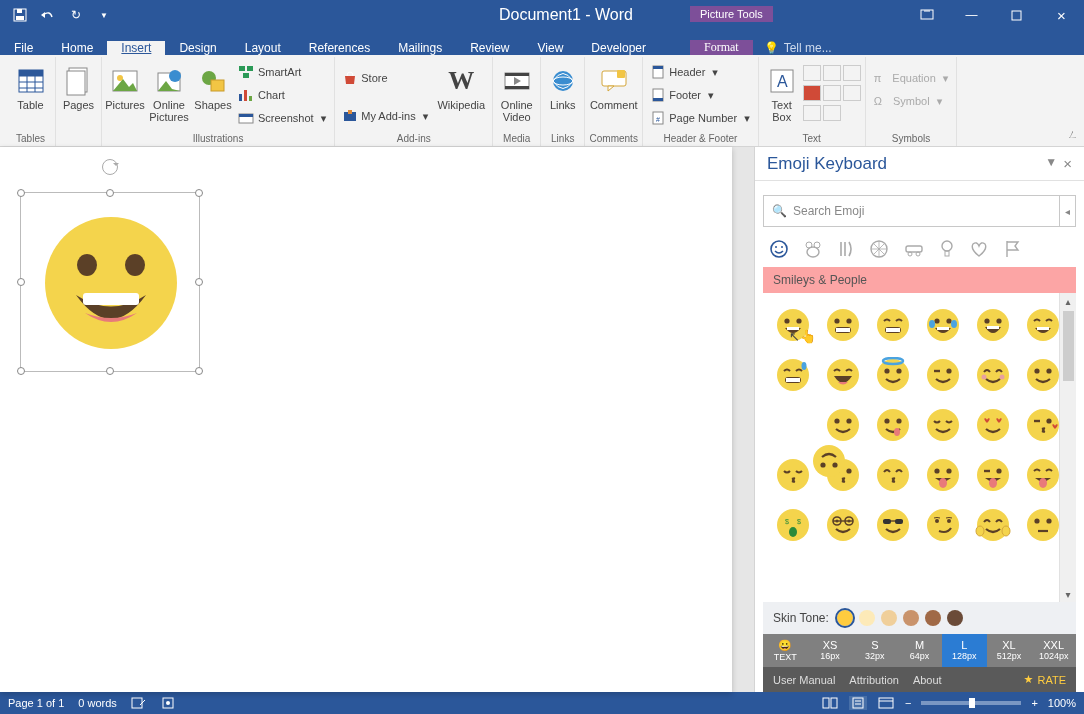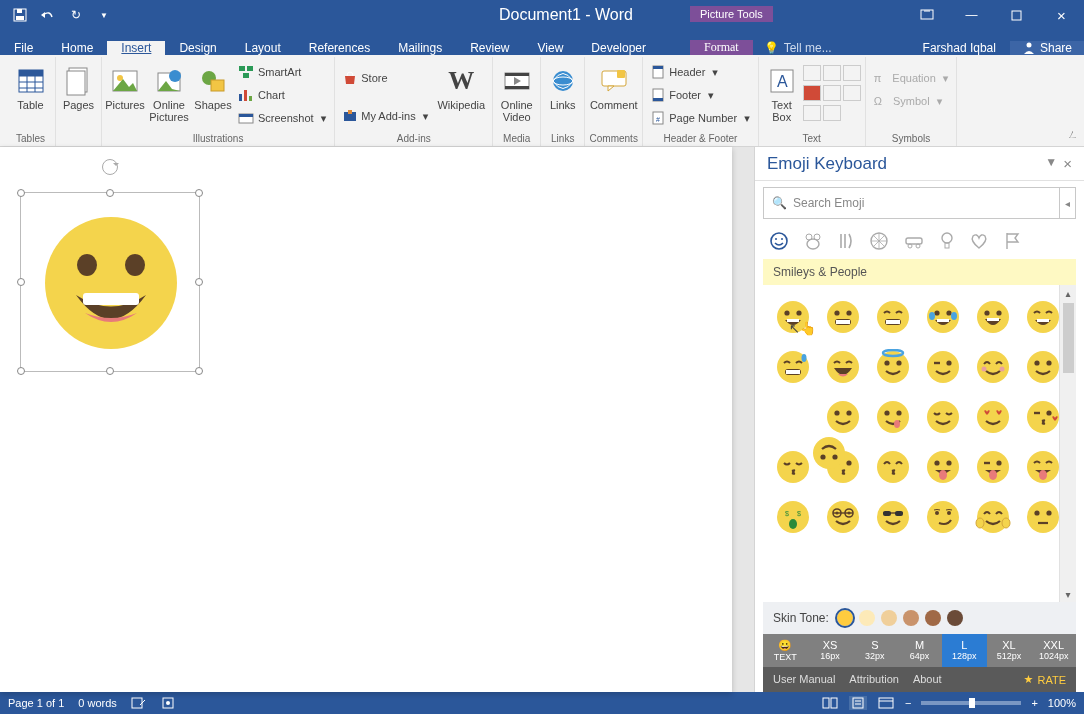--- a/index.html
+++ b/index.html
@@ -46,43 +46,43 @@
 .selection { position: absolute; left: 20px; top: 45px; width: 180px; height: 180px; border: 1px solid #bbb; }
 .selection .handle { position: absolute; width: 8px; height: 8px; background: #fff; border: 1px solid #888; border-radius: 50%; }
 .h-tl{left:-4px;top:-4px}.h-tm{left:calc(50% - 4px);top:-4px}.h-tr{right:-4px;top:-4px}
 .h-ml{left:-4px;top:calc(50% - 4px)}.h-mr{right:-4px;top:calc(50% - 4px)}
 .h-bl{left:-4px;bottom:-4px}.h-bm{left:calc(50% - 4px);bottom:-4px}.h-br{right:-4px;bottom:-4px}
 .rotate-handle{position:absolute;left:calc(50% - 8px);top:-34px;width:16px;height:16px;border:1.5px solid #aaa;border-radius:50%;}
 .rotate-handle::after{content:"";position:absolute;right:-2px;top:3px;border:3px solid transparent;border-top-color:#aaa;}
 .emoji-face { position: absolute; left: 20px; top: 20px; }
 
 
-.pane { width: 330px; border-left: 1px solid #d4d4d4; background: #fff; display: flex; flex-direction: column; }
+.pane { width: 330px; border-left: 1px solid #d4d4d4; background: #fff; display: flex; flex-direction: column; gap: 8px; }
 .pane-header { height: 34px; display: flex; align-items: center; padding: 0 12px; font-size: 17px; color: #2b579a; border-bottom: 1px solid #e1e1e1; }
 .pane-header .pane-ctl { margin-left: auto; display: flex; gap: 6px; color: #888; font-size: 12px;}
 .pane-body { flex: 1; position: relative; padding: 6px 8px 0 8px; display:flex;flex-direction:column; overflow:hidden;}
 .searchrow{display:flex;gap:0;margin-bottom:8px;}
 .search { flex:1; height: 32px; border: 1px solid #c8c8c8; display: flex; align-items: center; padding: 0 8px; color: #888; gap: 6px; background:#fff;}
 .expand-btn{width:16px;border:1px solid #c8c8c8;border-left:none;display:flex;align-items:center;justify-content:center;font-size:10px;color:#888;}
 .cats { display: flex; gap: 14px; padding: 4px 6px 8px; color: #888; font-size: 18px; align-items:center; }
 .cats .cat.active { color: #2b579a; }
-.section-lbl { background: #fef9c3; padding: 6px 10px; font-size: 12px; color:#555; }
+.section-lbl { background: #fca5a5; padding: 6px 10px; font-size: 12px; color:#555; }
 .emoji-scroll{flex:1;position:relative;overflow:hidden;}
 .emoji-grid { display: grid; grid-template-columns: repeat(6, 44px); gap: 6px 6px; padding: 10px 8px; position:absolute;left:0;top:0;}
 .egrid-item { width: 44px; height: 44px; display: flex; align-items: center; justify-content: center; cursor:pointer; }
 .scrollbar{position:absolute;right:0;top:0;width:17px;height:100%;background:#f0f0f0;border-left:1px solid #e1e1e1;display:flex;flex-direction:column;align-items:center;}
 .scrollbar .arrow{height:16px;font-size:10px;color:#666;display:flex;align-items:center;}
 .scrollbar .thumb{width:11px;height:70px;background:#cdcdcd;margin-top:2px;}
 .skin { display:flex;align-items:center;gap:8px;padding:8px 10px;background:#eef0f3;font-size:12px;}
 .skin .dot{width:16px;height:16px;border-radius:50%;}
 .sizes{display:flex;background:#808080;color:#fff;}
 .sizes .sz{flex:1;text-align:center;padding:5px 0;font-size:11px;}
 .sizes .sz.active{background:#2b7cd3;}
 .sizes .sz .px{font-size:9px;display:block;}
-.pane-footer{background:#5a5a5a;color:#ddd;display:flex;gap:14px;padding:6px 10px;font-size:11px;}
+.pane-footer{background:#5a5a5a;color:#ddd;display:flex;align-items:center;gap:14px;padding:6px 10px;font-size:11px;}
 .pane-footer .rate{margin-left:auto;color:#ffcc3f;display:flex;align-items:center;gap:4px;}
 
 
 .statusbar { height: 22px; background: #2b579a; color: #fff; display: flex; align-items: center; font-size: 11px; padding: 0 8px; gap: 14px; }
 .statusbar .views { margin-left: auto; display: flex; align-items: center; gap: 10px; }
 .statusbar .views .v{width:18px;height:14px;display:flex;align-items:center;justify-content:center;}
 .statusbar .views .v.active{background:#476fa8;}
 .statusbar .slider{width:100px;height:4px;background:#7a97c3;position:relative;}
 .statusbar .slider .knob{position:absolute;left:48px;top:-3px;width:6px;height:10px;background:#fff;}
 
@@ -137,32 +137,20 @@
   <div class="tab">References</div>
   <div class="tab">Mailings</div>
   <div class="tab">Review</div>
   <div class="tab">View</div>
   <div class="tab">Developer</div>
   <div style="width:30px;"></div>
   <div class="tab context-tab">Format</div>
   <div class="tellme">
     <span>💡</span>
     <span>Tell me...</span>
-  </div>
-  <div class="user">
-    <span>Farshad Iqbal</span>
-    <div class="share">
-      <span>
-          <svg width="14" height="14">
-            <circle cx="7" cy="4" r="2.5" fill="#fff"></circle>
-            <path d="M2 13 Q7 7 12 13 Z" fill="#fff"></path>
-          </svg>
-        </span>
-      <span>Share</span>
-    </div>
   </div>
 </div>
 
 <div class="ribbon">
 
   <div class="rgroup" style="width:50px;">
     <div class="controls">
       <div class="bigbtn">
         <div class="ic">
             <svg width="28" height="26">

